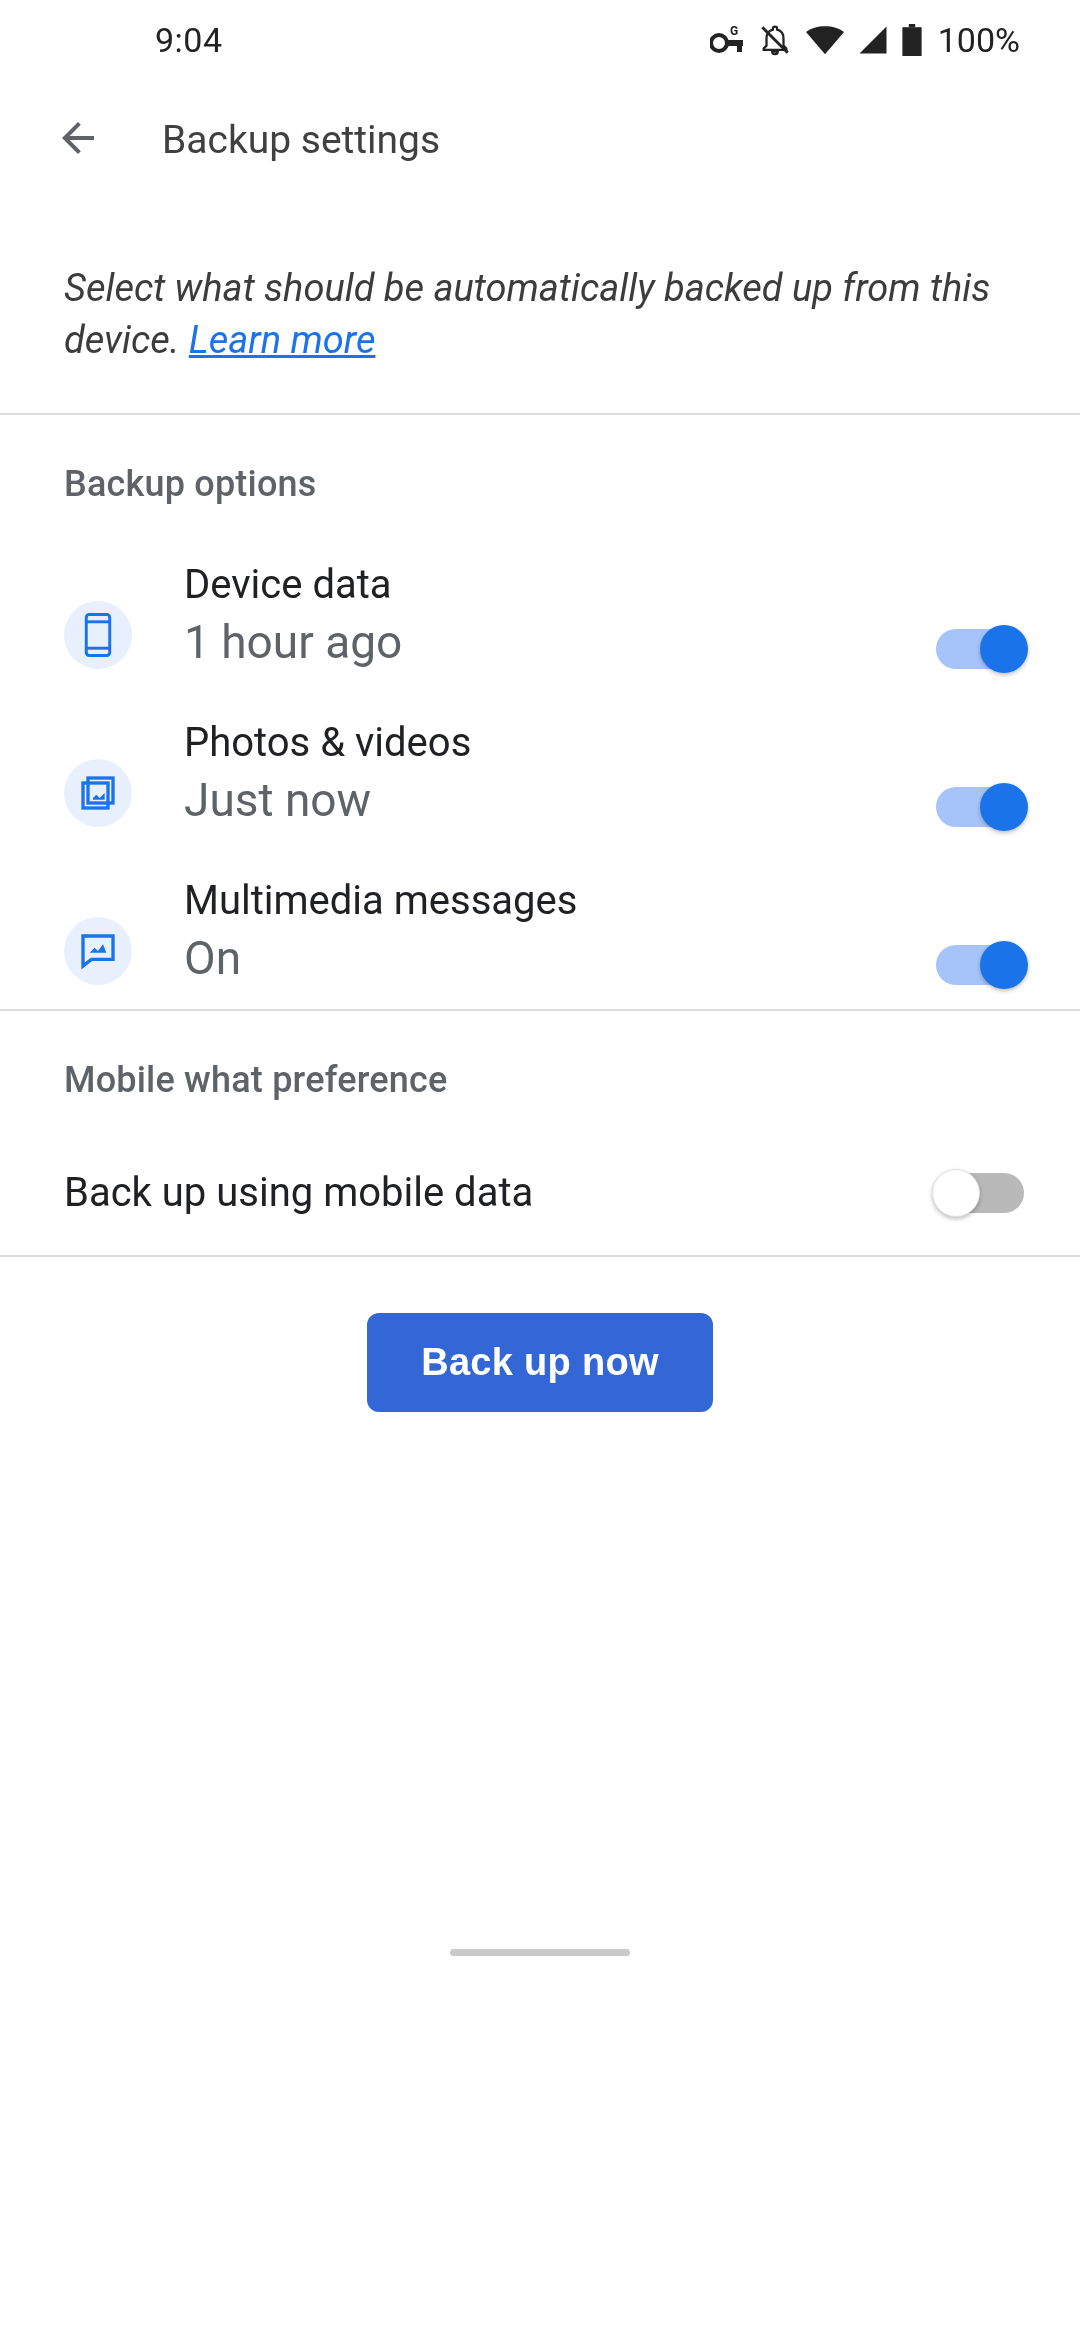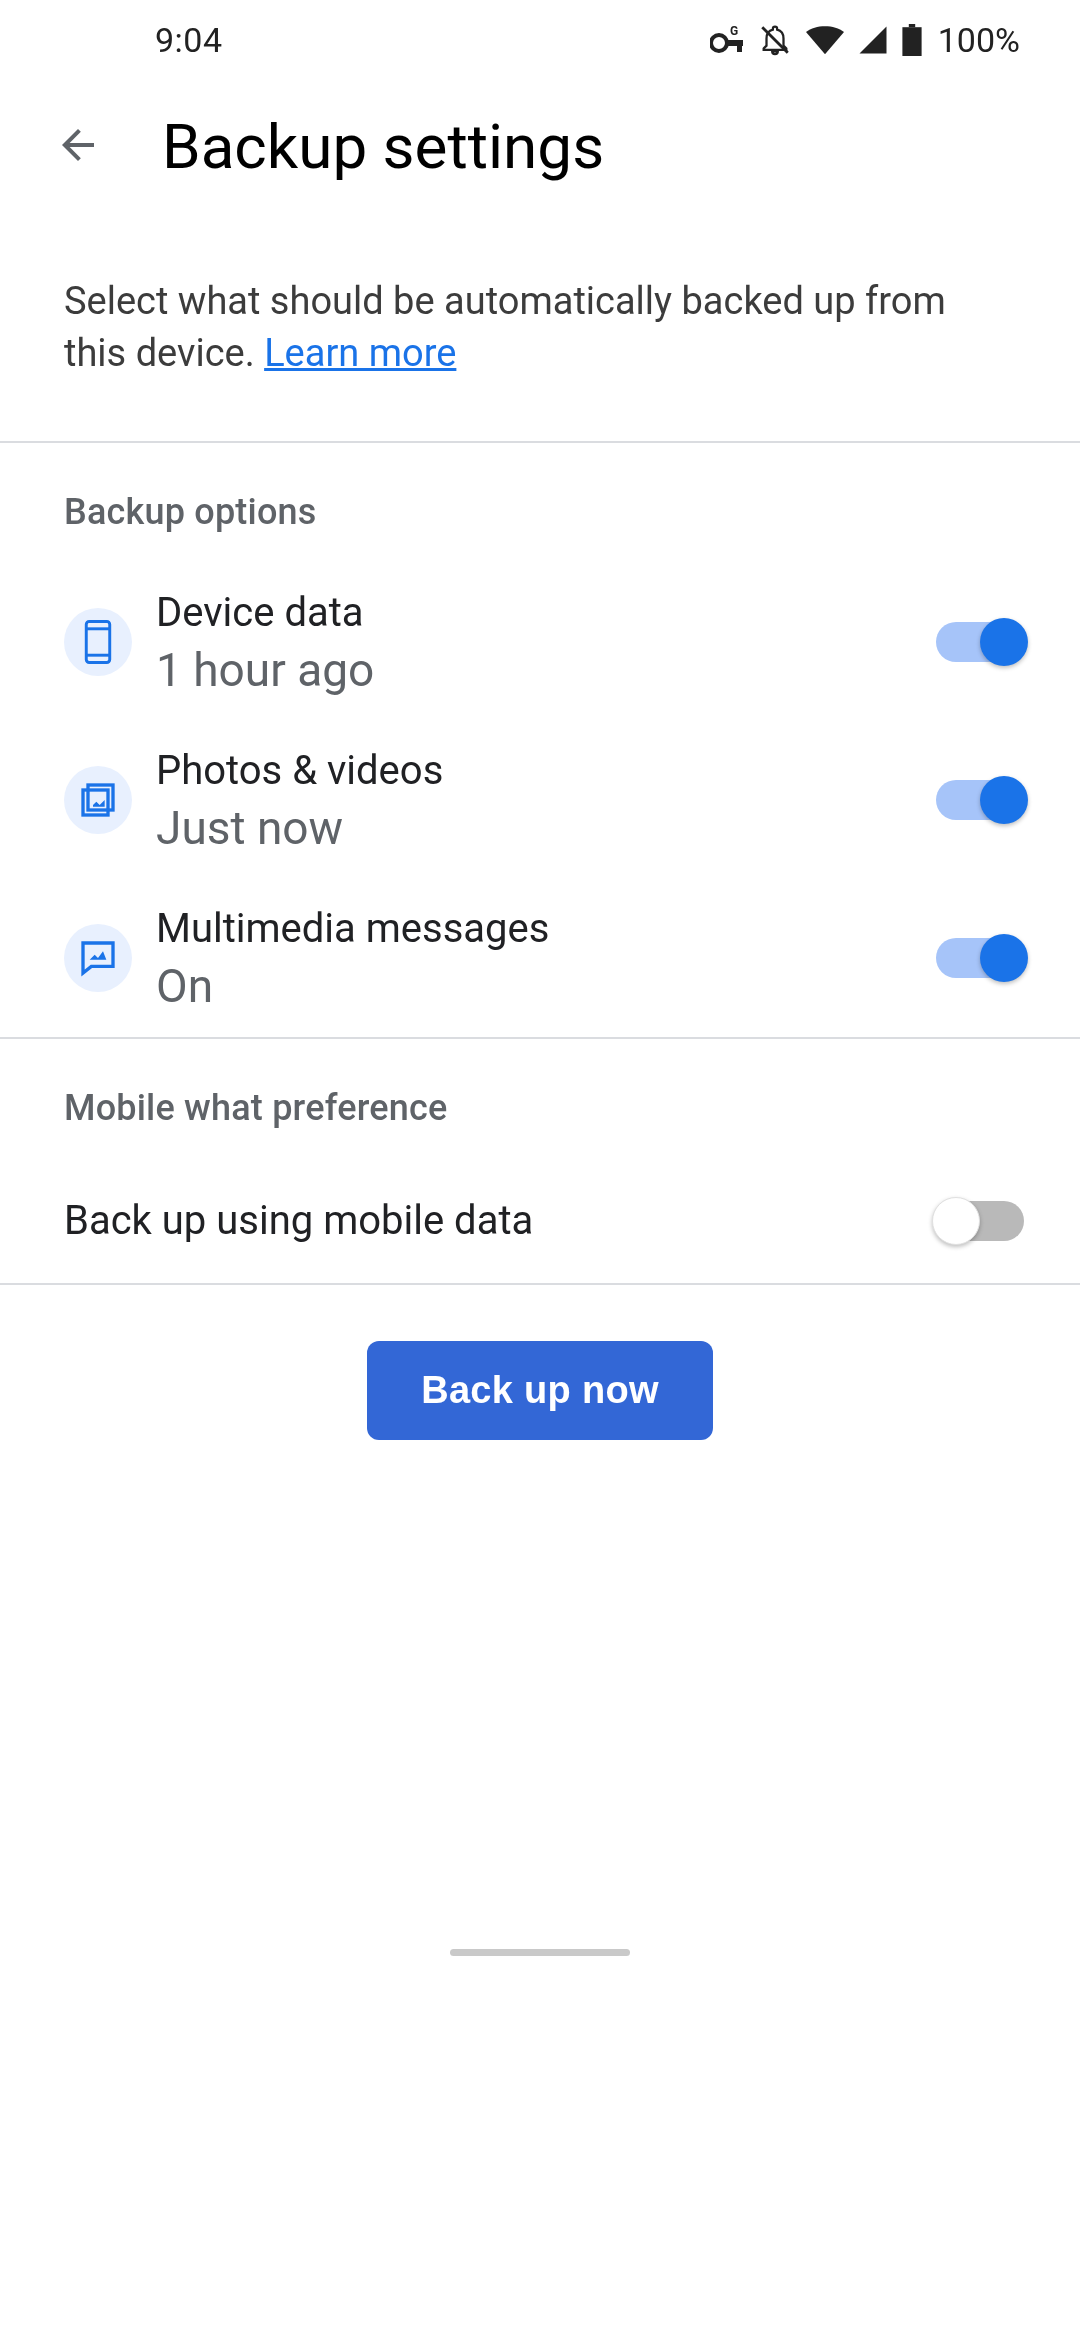--- a/index.html
+++ b/index.html
@@ -29,52 +29,53 @@
       align-items: center;
       padding: 30px 48px 44px 48px;
       gap: 54px;
     }
     .back-btn {
       width: 60px; height: 60px;
       display: flex; align-items: center; justify-content: center;
       cursor: pointer;
     }
     .page-title {
-      font-size: 62px;
+      font-size: 39px;
       font-weight: 400;
-      color: #000000;
+      color: #404040;
       letter-spacing: 0;
     }
     .intro {
-      padding: 48px 64px 61px 64px;
+      padding: 48px 64px 46px 64px;
       font-size: 38px;
       color: #3c3c3c;
       line-height: 1.38;
+      font-style: italic;
     }
     .intro a {
       color: #1a73e8;
       text-decoration: underline;
     }
     .section-divider {
       height: 2px;
       background: #dadce0;
       width: 100%;
     }
     .section-header {
       padding: 48px 64px 30px 64px;
       font-size: 36px;
       color: #5f6368;
       font-weight: 500;
       letter-spacing: 0.2px;
     }
     .row {
       display: flex;
-      align-items: center;
+      align-items: flex-end;
       padding: 24px 56px 24px 64px;
-      gap: 24px;
+      gap: 52px;
       min-height: 112px;
     }
     .row-icon {
       width: 68px; height: 68px;
       border-radius: 50%;
       background: #e8f0fe;
       flex-shrink: 0;
       display: flex; align-items: center; justify-content: center;
     }
     .row-text { flex: 1; }

